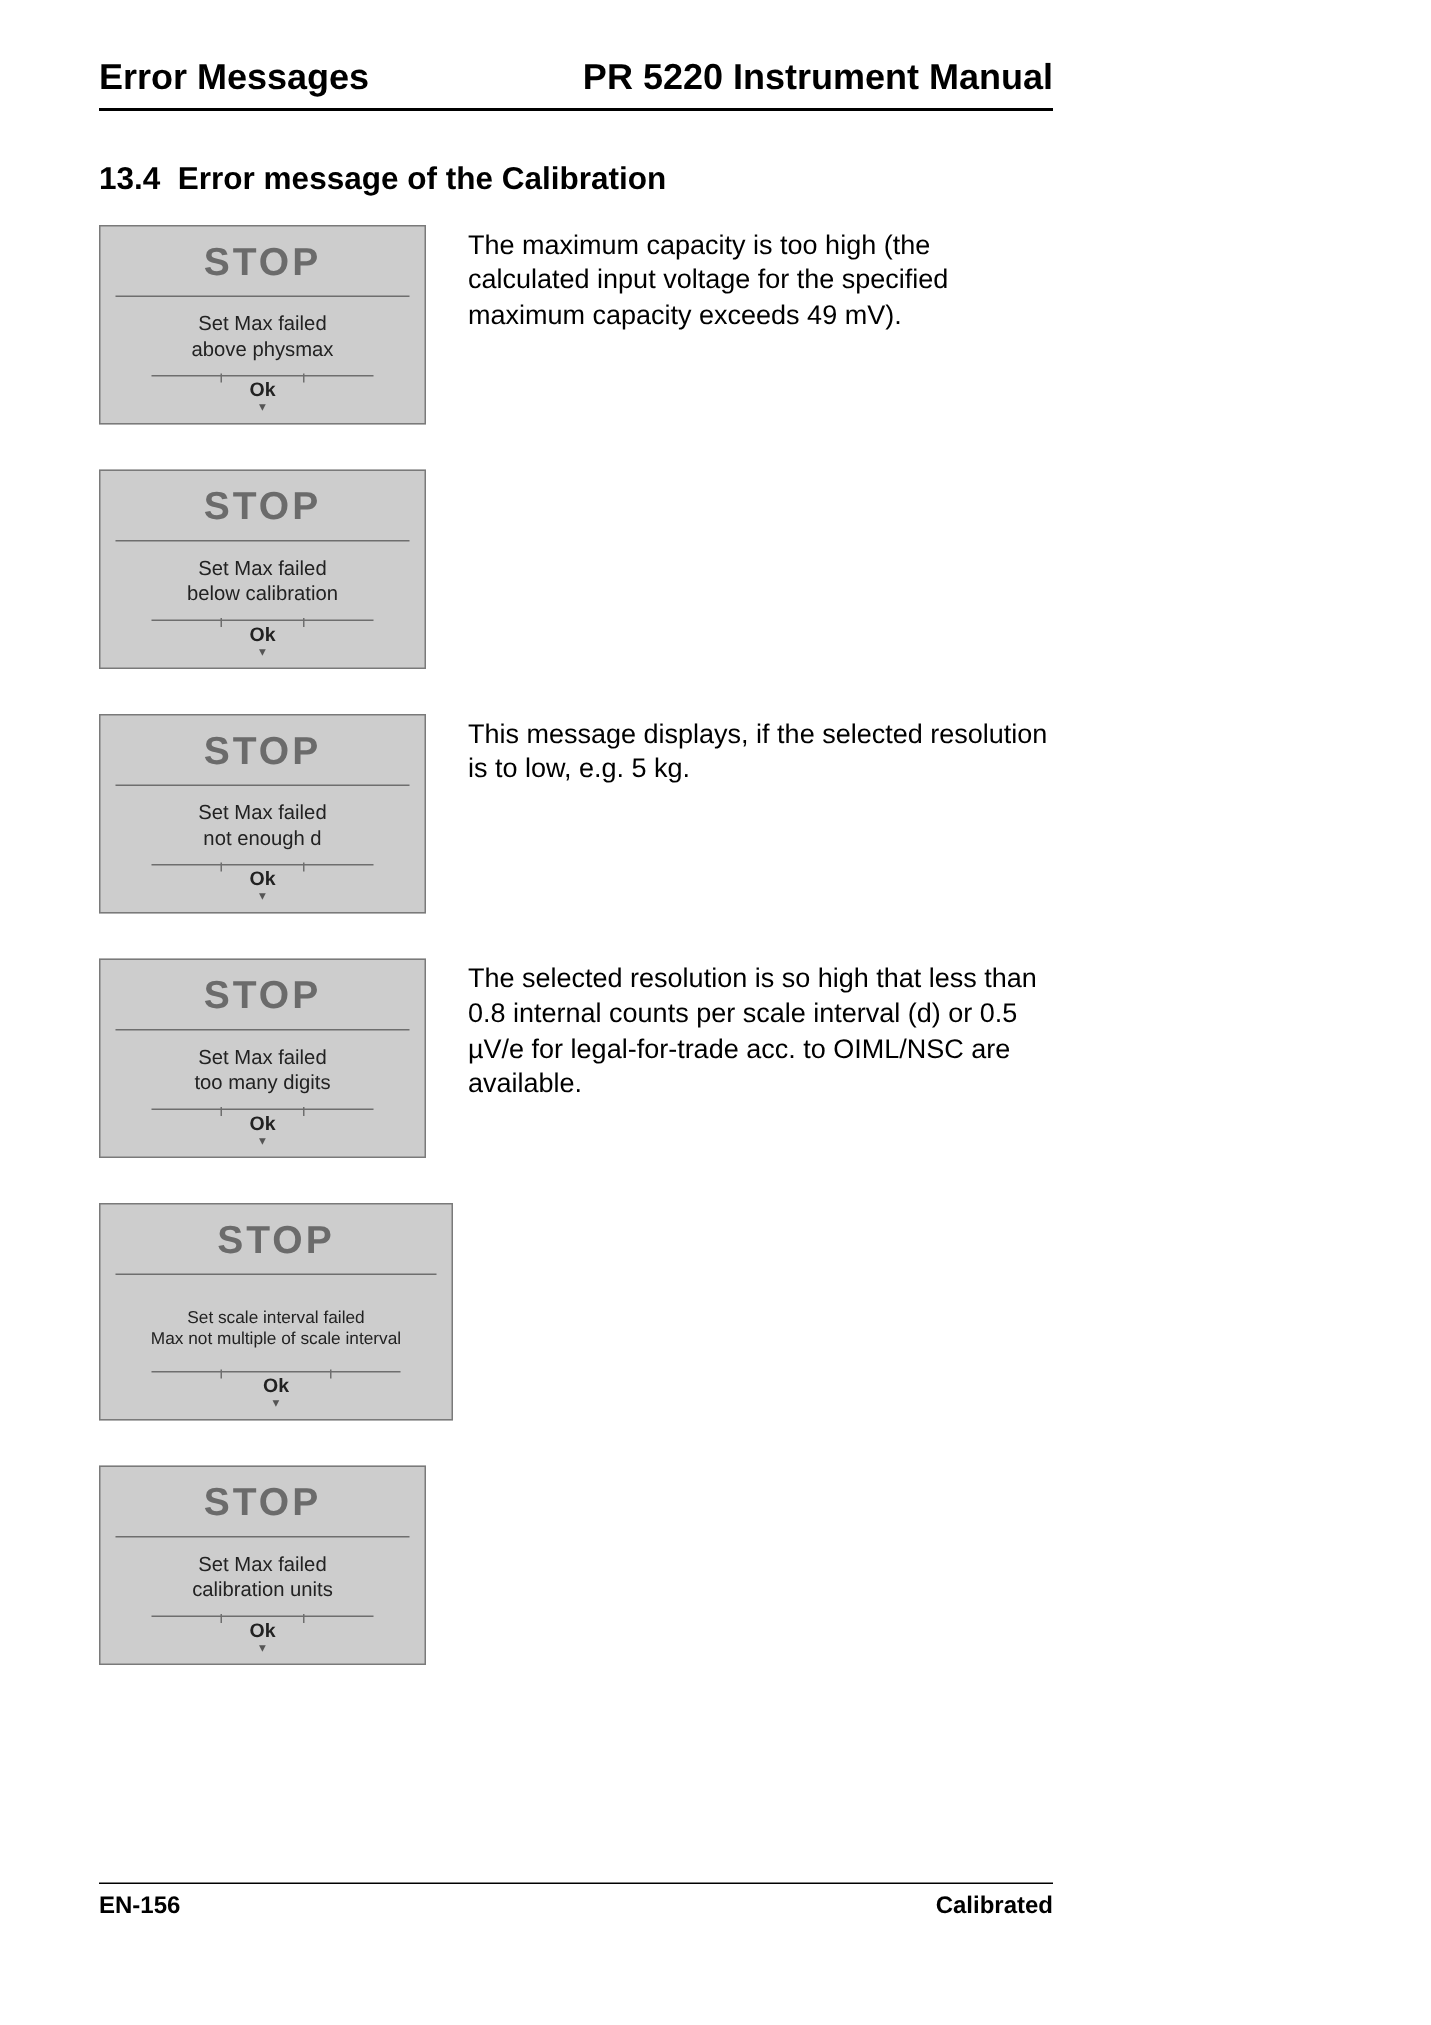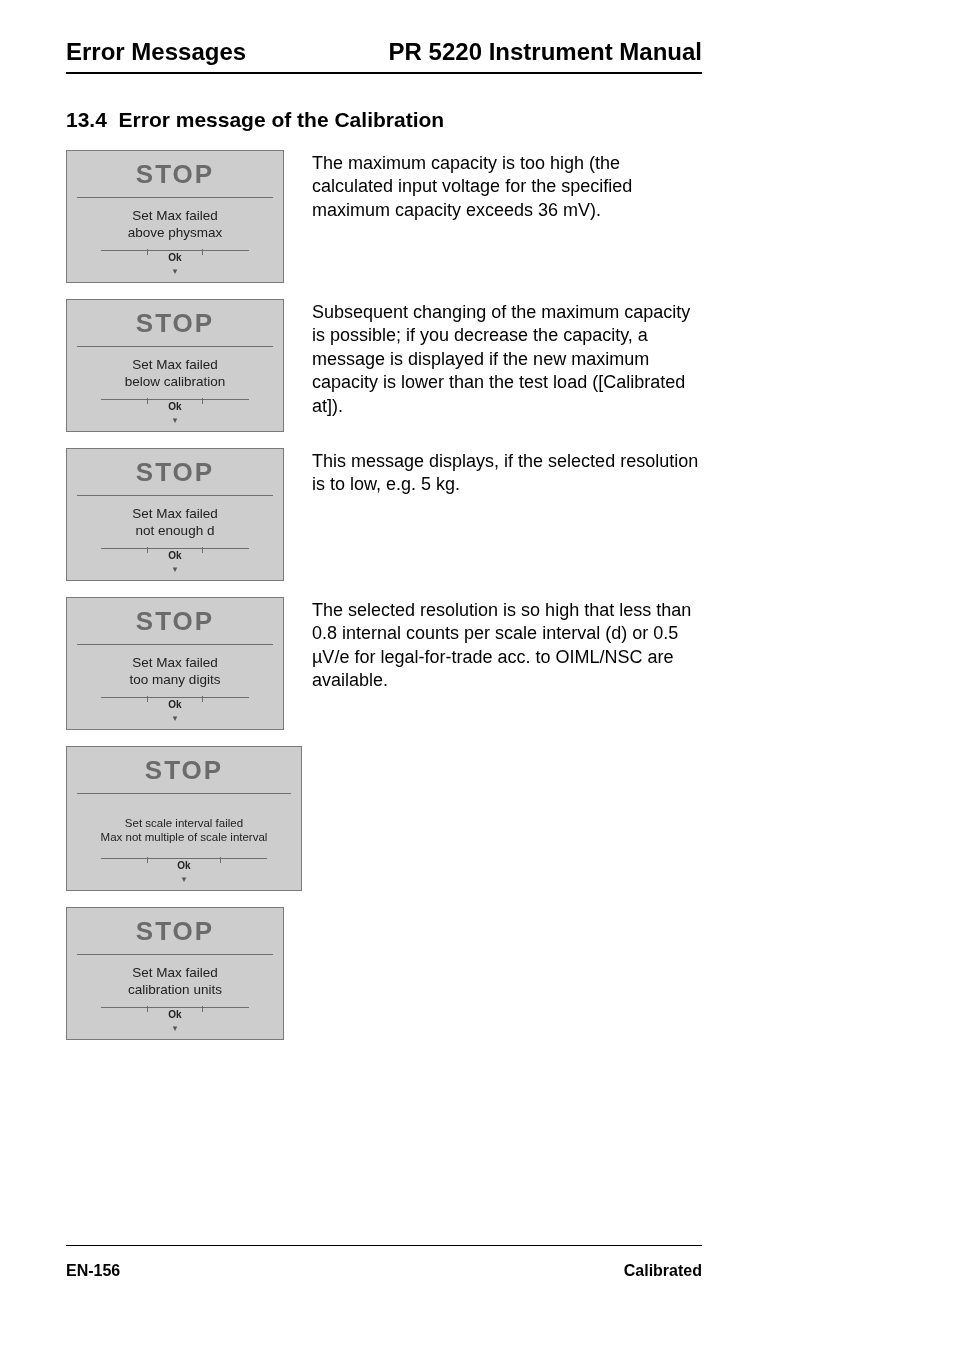--- a/index.html
+++ b/index.html
@@ -29,21 +29,21 @@
   }
   .section-title {
     font-size: 21px;
     font-weight: 700;
     margin-top: 34px;
     margin-bottom: 18px;
   }
   .entries {
     display: flex;
     flex-direction: column;
-    gap: 16px;
+    gap: 30px;
   }
   .entry {
     display: flex;
     align-items: flex-start;
     gap: 28px;
   }
   .lcd {
     width: 218px;
     background: #cdcdcd;
     border: 1px solid #7a7a7a;
@@ -102,21 +102,21 @@
   }
   .ok-row .tick.l { left: 70px; }
   .ok-row .tick.r { right: 70px; }
   .ok-row .ok {
     position: absolute;
     top: 2px;
     left: 0;
     right: 0;
     text-align: center;
     font-weight: 800;
-    font-size: 10px;
+    font-size: 13px;
     color: #222;
   }
   .ok-row .chev {
     position: absolute;
     top: 17px;
     left: 0;
     right: 0;
     text-align: center;
     font-size: 9px;
     color: #555;
@@ -127,21 +127,21 @@
     line-height: 1.3;
     padding-top: 2px;
     max-width: 560px;
   }
   .footer {
     position: absolute;
     left: 66px;
     right: 66px;
     bottom: 70px;
     border-top: 1px solid #000;
-    padding-top: 16px;
+    padding-top: 6px;
     display: flex;
     justify-content: space-between;
     font-size: 16px;
     font-weight: 700;
   }
 </style>
 </head>
 <body>
 
 <div class="page">
@@ -163,36 +163,35 @@
           <hr class="lcd-hr">
           <div class="lcd-msg"><span>Set Max failed</span><br><span>above physmax</span></div>
           <div class="ok-row">
             <div class="bar"></div>
             <div class="tick l"></div>
             <div class="tick r"></div>
             <div class="ok">Ok</div>
             <div class="chev">▾</div>
           </div>
         </div>
-        <div class="desc">The maximum capacity is too high (the calculated input voltage for the specified maximum capacity exceeds 36 mV).</div>
+        <div class="desc">The maximum capacity is too high (the calculated input voltage for the specified maximum capacity exceeds 49 mV).</div>
       </div>
       <div class="entry">
         <div class="lcd">
           <div class="lcd-title">STOP</div>
           <hr class="lcd-hr">
           <div class="lcd-msg"><span>Set Max failed</span><br><span>below calibration</span></div>
           <div class="ok-row">
             <div class="bar"></div>
             <div class="tick l"></div>
             <div class="tick r"></div>
             <div class="ok">Ok</div>
             <div class="chev">▾</div>
           </div>
         </div>
-        <div class="desc">Subsequent changing of the maximum capacity is possible; if you decrease the capacity, a message is displayed if the new maximum capacity is lower than the test load ([Calibrated at]).</div>
       </div>
       <div class="entry">
         <div class="lcd">
           <div class="lcd-title">STOP</div>
           <hr class="lcd-hr">
           <div class="lcd-msg"><span>Set Max failed</span><br><span>not enough d</span></div>
           <div class="ok-row">
             <div class="bar"></div>
             <div class="tick l"></div>
             <div class="tick r"></div>

